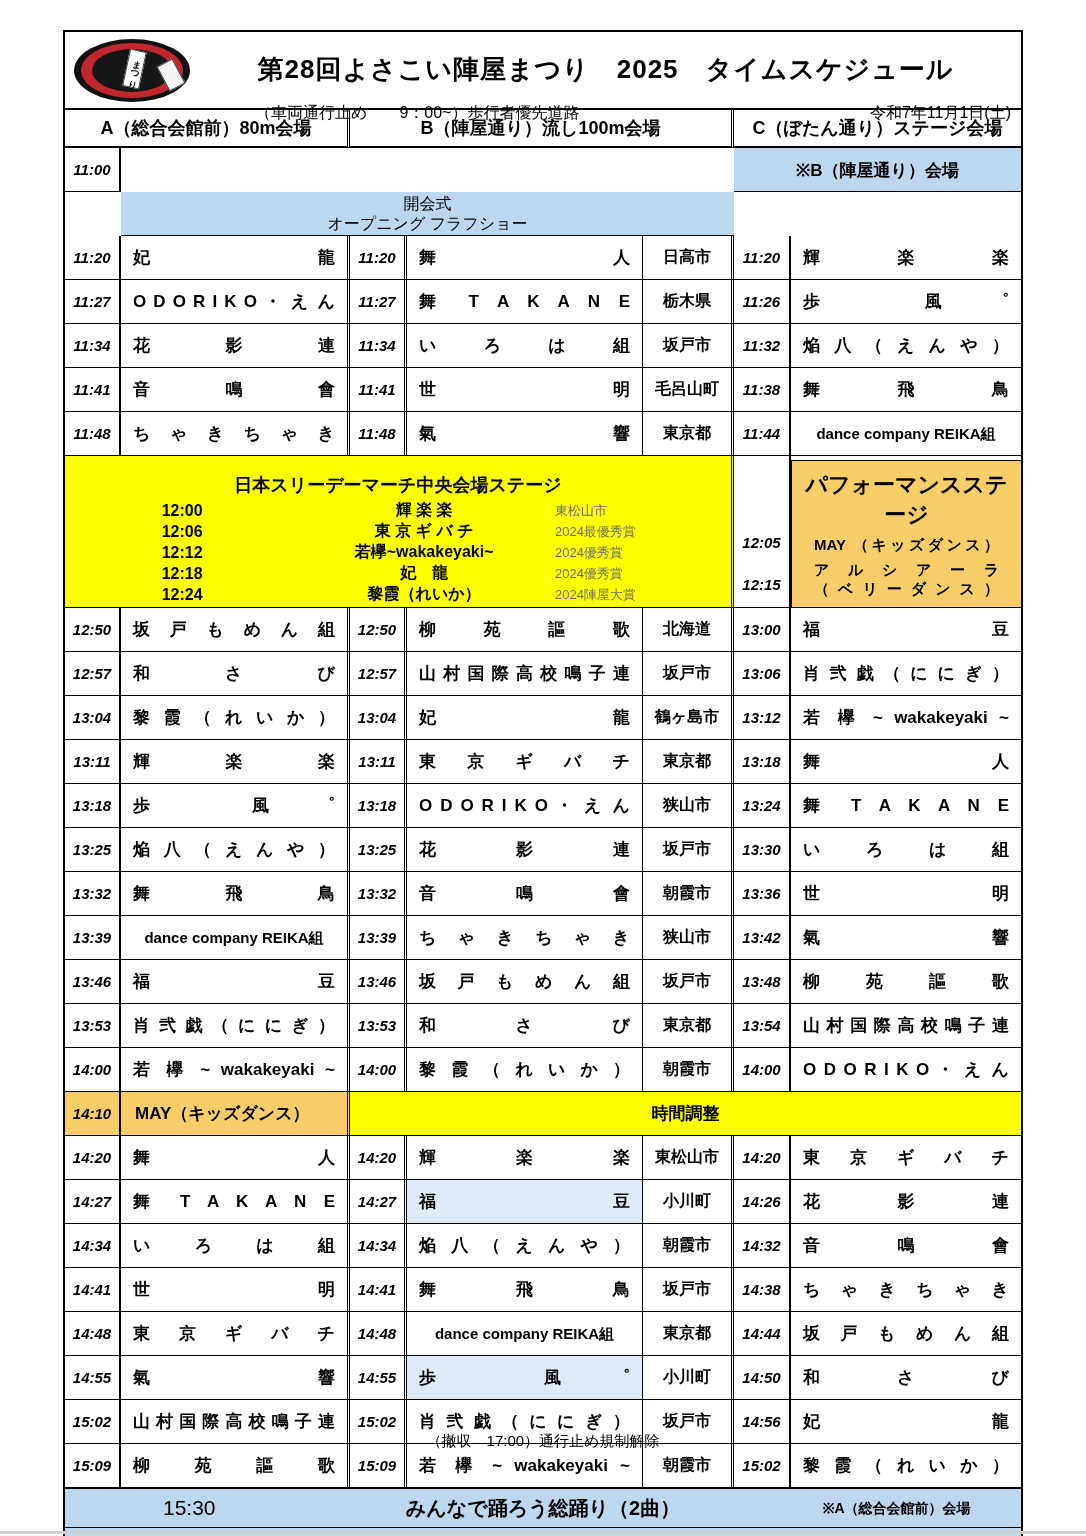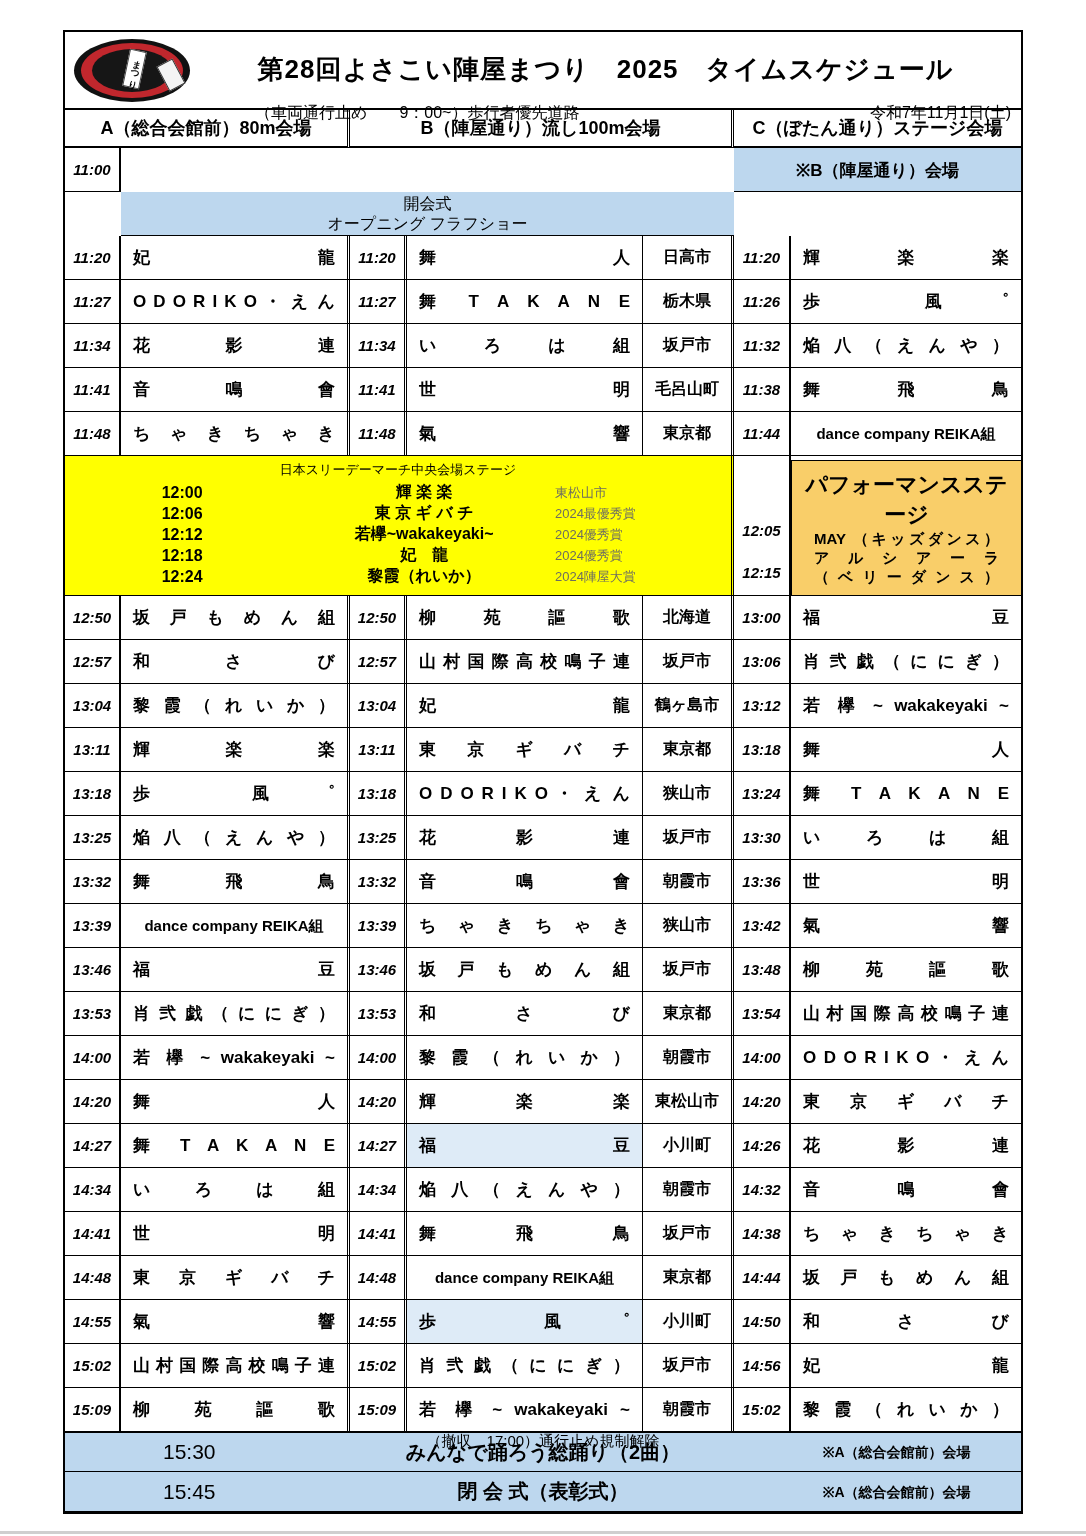--- a/index.html
+++ b/index.html
@@ -41,21 +41,21 @@
   .hB{grid-column:3/6;border-right:3px double #000;text-align:center;}
   .hC{grid-column:6/8;}
 
   
   .blue{background:#BDD7EE;}
   .open-main{grid-column:2/6;border-right:0;display:flex;flex-direction:column;align-items:center;justify-content:center;font-size:16px;font-weight:500;line-height:20px;}
   .open-right{grid-column:6/8;border-right:0;display:flex;align-items:center;justify-content:center;font-size:17px;font-weight:600;}
 
   
   .march{grid-column:1/6;background:#FFFF00;border-right:3px double #000;padding:3px 6px 2px;min-height:136px;box-sizing:border-box;border-bottom:1px solid #000;}
-  .march-title{text-align:center;font-weight:400;font-size:13px;margin:2px 0 3px;}
+  .march-title{text-align:center;font-weight:700;font-size:18px;margin:14px 0 3px;}
   .m-row{display:grid;grid-template-columns:34% 40% 26%;align-items:center;min-height:21px;}
   .m-time{text-align:center;font-weight:700;font-size:16px;}
   .m-name{text-align:center;font-weight:700;font-size:16px;}
   .m-award{font-size:13px;color:#6e6e60;font-weight:500;}
   .perf-time{display:flex;flex-direction:column;align-items:center;justify-content:flex-end;gap:25px;padding-bottom:14px;box-sizing:border-box;}
   .stage-outer{padding-top:4px;background:#fff;display:flex;flex-direction:column;box-sizing:border-box;border-bottom:1px solid #000;border-right:0;}
   .stage-inner{flex:1;border:1px solid #000;border-right:0;border-bottom:0;background:#F9CE69;display:flex;flex-direction:column;justify-content:space-between;padding:9px 6px 8px;}
   .stage-title{text-align:center;font-weight:700;font-size:22px;}
   .stage-line{text-align:justify;text-align-last:justify;padding:0 16px;font-weight:700;font-size:15px;}
 
@@ -297,20 +297,25 @@
           <div class="cell tcell b-at">14:00</div>
           <div class="cell ncell b-an">若 欅 ~ wakakeyaki ~</div>
           <div class="cell tcell b-bt">14:00</div>
           <div class="cell ncell b-bn">黎 霞 （ れ い か ）</div>
           <div class="cell ccell b-bc">朝霞市</div>
           <div class="cell tcell b-ct">14:00</div>
           <div class="cell ncell b-cn">O D O R I K O ・ え ん</div>
         </div>
     </div>
 
+    <div class="grid">
+      <div class="cell tcell b-at orange">14:10</div>
+      <div class="cell adj-name b-an orange">MAY（キッズダンス）</div>
+      <div class="cell adj-note">時間調整</div>
+    </div>
 
     <div class="grid">
       <div data-repeat="rows3">
         
       
           <div class="cell tcell b-at">14:20</div>
           <div class="cell ncell b-an">舞 人</div>
           <div class="cell tcell b-bt">14:20</div>
           <div class="cell ncell b-bn">輝 楽 楽</div>
           <div class="cell ccell b-bc">東松山市</div>

